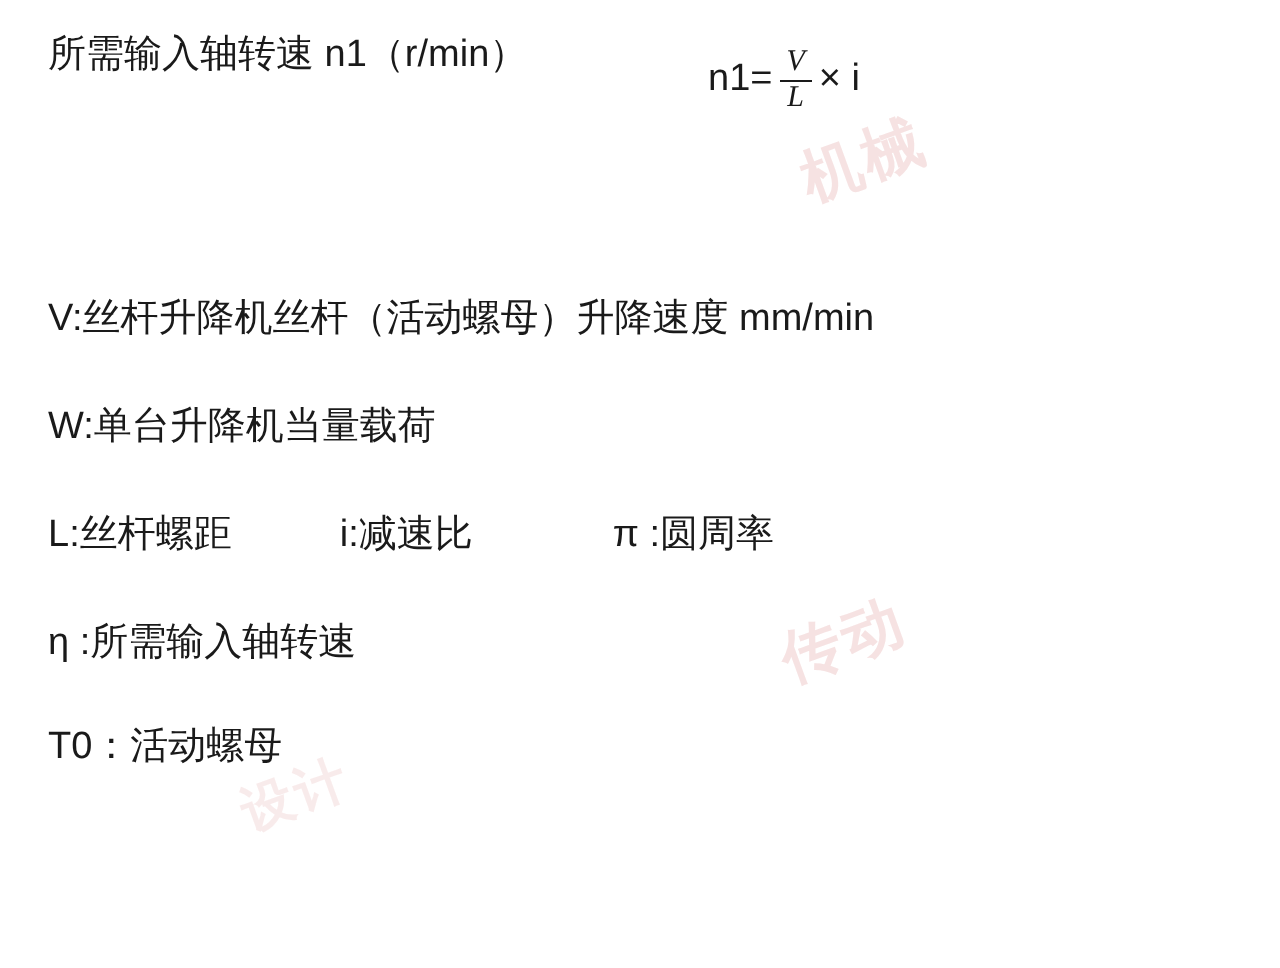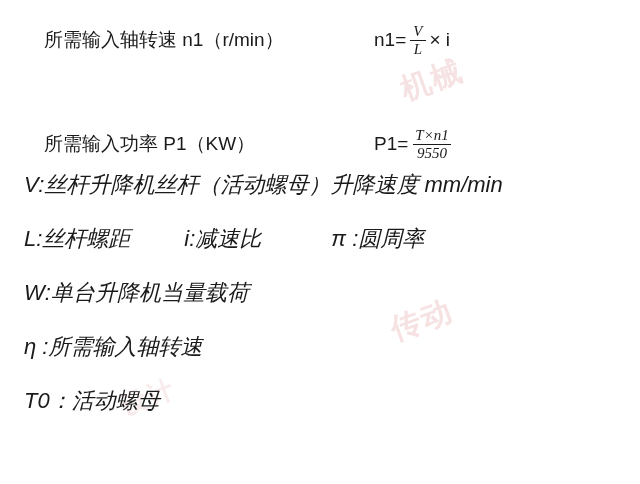--- a/index.html
+++ b/index.html
@@ -37,24 +37,22 @@
   .page {
     position: relative;
     z-index: 1;
     padding: 14px 16px 0 24px;
     box-sizing: border-box;
     height: 100%;
   }
 
   .formula-row {
     display: flex;
-    align-items: center;
     height: 52px;
     font-size: 19px;
-    margin-left: 20px;
   }
   .formula-row .lhs {
     width: 330px;
     white-space: nowrap;
   }
   .formula-row .rhs {
     display: flex;
     align-items: center;
     white-space: nowrap;
     font-size: 19px;
@@ -74,26 +72,25 @@
     font-size: 15px;
     padding: 0 4px;
   }
   .frac .den {
     font-size: 15px;
     padding: 0 4px;
     border-top: 1px solid #1a1a1a;
   }
 
   .def-row {
-    font-size: 22px;
+    font-size: 19px;
     height: 54px;
     display: flex;
-    align-items: flex-start;
+    align-items: flex-end;
     white-space: nowrap;
-    font-style: italic;
   }
   .def-row .seg { display: inline-block; }
   .gap-1 { width: 54px; display: inline-block; }
   .gap-2 { width: 70px; display: inline-block; }
 
   .def-row.tight { height: 52px; }
 </style>
 </head>
 <body>
 
@@ -111,46 +108,35 @@
         <span class="num">V</span>
         <span class="den">L</span>
       </span>
       <span>× i</span>
     </div>
   </div>
 
   <div class="formula-row">
   </div>
 
-  <div class="formula-row">
-    <div class="lhs">所需输入功率   P1（KW）</div>
-    <div class="rhs">
-      <span>P1=</span>
-      <span class="frac">
-        <span class="num">T×n1</span>
-        <span class="den upright">9550</span>
-      </span>
-      <span></span>
-    </div>
+
+  <div class="def-row">
+    <span class="seg">V:丝杆升降机丝杆（活动螺母）升降速度 mm/min</span>
   </div>
 
   <div class="def-row">
-    <span class="seg">V:丝杆升降机丝杆（活动螺母）升降速度 mm/min</span>
+    <span class="seg">W:单台升降机当量载荷</span>
   </div>
 
   <div class="def-row">
     <span class="seg">L:丝杆螺距</span>
     <span class="gap-1"></span>
     <span class="seg">i:减速比</span>
     <span class="gap-2"></span>
     <span class="seg">π :圆周率</span>
-  </div>
-
-  <div class="def-row">
-    <span class="seg">W:单台升降机当量载荷</span>
   </div>
 
   <div class="def-row">
     <span class="seg">η :所需输入轴转速</span>
   </div>
 
   <div class="def-row tight">
     <span class="seg">T0：活动螺母</span>
   </div>
 

